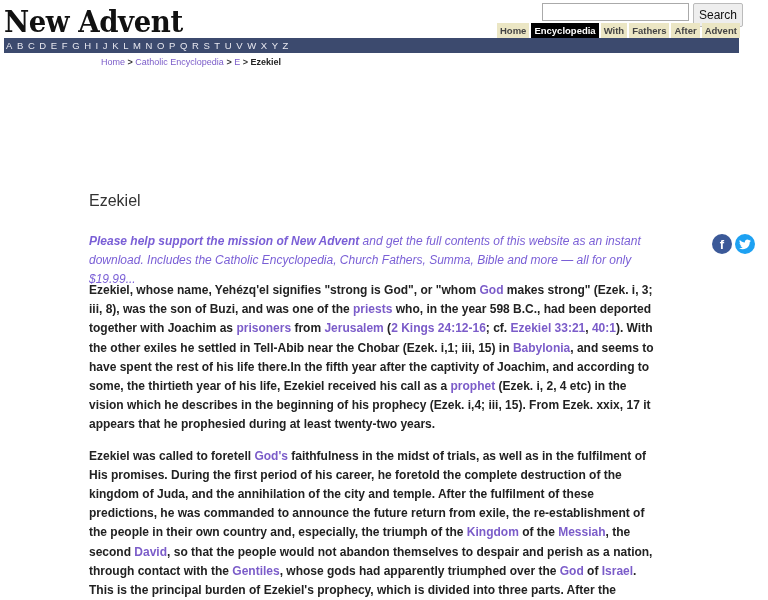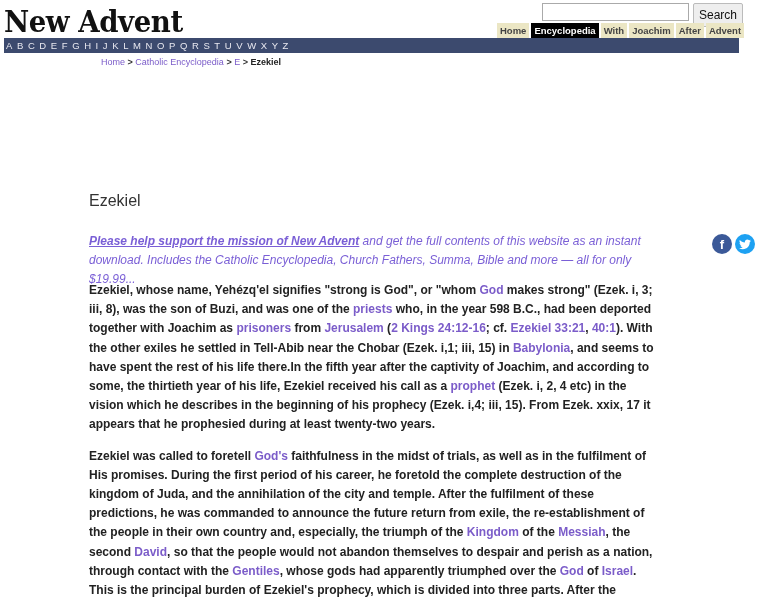--- a/index.html
+++ b/index.html
@@ -52,21 +52,21 @@
     .breadcrumb .current { font-weight: bold; color: #222; }
 
     .page-title {
       position: absolute; top: 192px; left: 89px; font-size: 16px; color: #333; font-weight: normal;
     }
 
     .promo {
       position: absolute; top: 232px; left: 89px; width: 560px;
       font-size: 12px; line-height: 19px; font-style: italic; color: #7a5fd6;
     }
-    .promo b { font-weight: bold; text-decoration: underline; }
+    .promo b { font-weight: bold; }
 
     .social { position: absolute; top: 234px; left: 712px; display: flex; gap: 3px; }
     .social .ico {
       width: 20px; height: 20px; border-radius: 50%;
       display: flex; align-items: center; justify-content: center;
       color: #fff; font-weight: bold; font-size: 13px;
     }
     .fb { background: #3b5998; }
     .tw { background: #1da1f2; }
 
@@ -83,21 +83,21 @@
 
 <div class="search-area">
   <input class="search-input" type="text" placeholder="" style="">
   <button class="search-btn">Search</button>
 </div>
 
 <nav class="top-nav">
   <a>Home</a>
   <a class="active">Encyclopedia</a>
   <a>With</a>
-  <a>Joachim</a>
+  <a>Fathers</a>
   <a>After</a>
   <a>Advent</a>
 </nav>
 
 <div class="alpha-bar" id="alpha-bar">
     <a>A</a>
     <a>B</a>
     <a>C</a>
     <a>D</a>
     <a>E</a>

